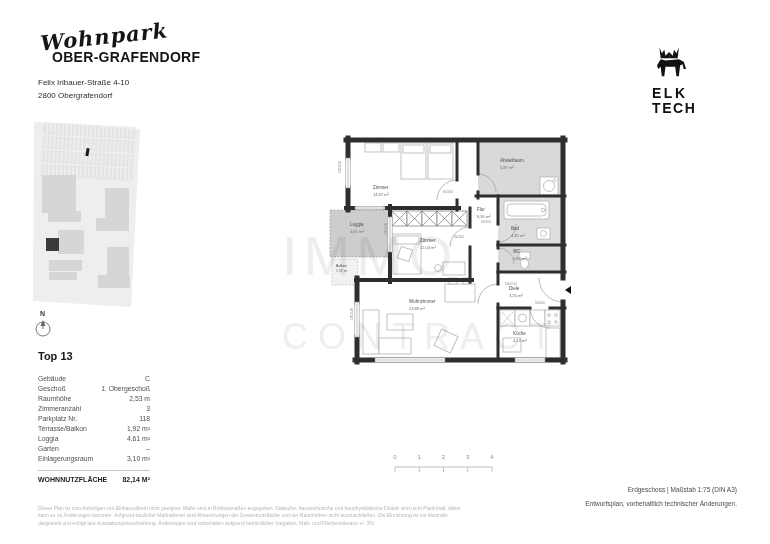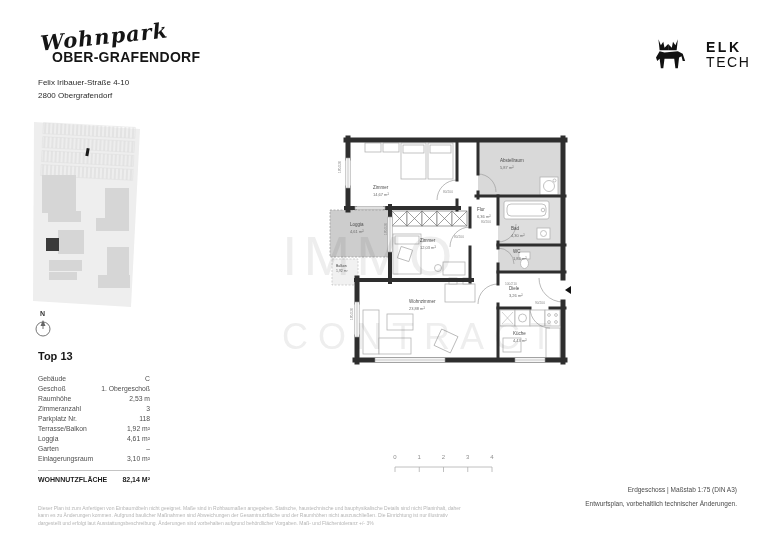--- a/index.html
+++ b/index.html
@@ -4,24 +4,24 @@
 <style>
   html,body{margin:0;padding:0;background:#fff;}
   .page{position:relative;width:770px;height:544px;background:#ffffff;
         font-family:"Liberation Sans",sans-serif;color:#1c1c1c;overflow:hidden;}
   .abs{position:absolute;}
   
   .brand-script{left:40px;top:24px;font-family:"DejaVu Serif",serif;font-style:italic;
                 font-weight:600;font-size:21px;transform:rotate(-6deg);letter-spacing:1px;color:#151515;}
   .brand-name{left:52px;top:49px;font-size:14px;font-weight:800;letter-spacing:.3px;color:#151515;}
   .address{left:38px;top:76px;font-size:8px;font-weight:400;line-height:13px;color:#2b2b2b;}
-  .logo-wrap{left:652px;top:38px;display:flex;align-items:center;gap:12px;}
+  .logo-wrap{left:652px;top:46px;display:flex;align-items:center;gap:6px;flex-direction:column;}
   .logo-text{font-size:14px;line-height:15px;color:#101010;}
   .logo-text .l1{font-weight:800;letter-spacing:2.5px;}
-  .logo-text .l2{font-weight:400;letter-spacing:1.6px;}
+  .logo-text .l2{font-weight:700;letter-spacing:1.6px;}
   
   .unit-title{left:38px;top:350px;font-size:11px;font-weight:700;color:#171717;}
   .unit-table{left:38px;top:374px;width:112px;}
   .u-row{display:flex;justify-content:space-between;font-size:6.8px;line-height:10px;color:#4f4f4f;}
   .u-total{display:flex;justify-content:space-between;margin-top:6px;border-top:1px solid #c4c4c4;
            padding-top:5px;font-size:7px;font-weight:800;color:#1d1d1d;}
   
   .watermark{left:282px;top:228px;z-index:5;pointer-events:none;color:rgba(40,40,40,0.08);}
   .watermark .w1{font-size:56px;letter-spacing:6px;line-height:56px;}
   .watermark .w2{font-size:36px;letter-spacing:10px;line-height:50px;margin-top:28px;}

